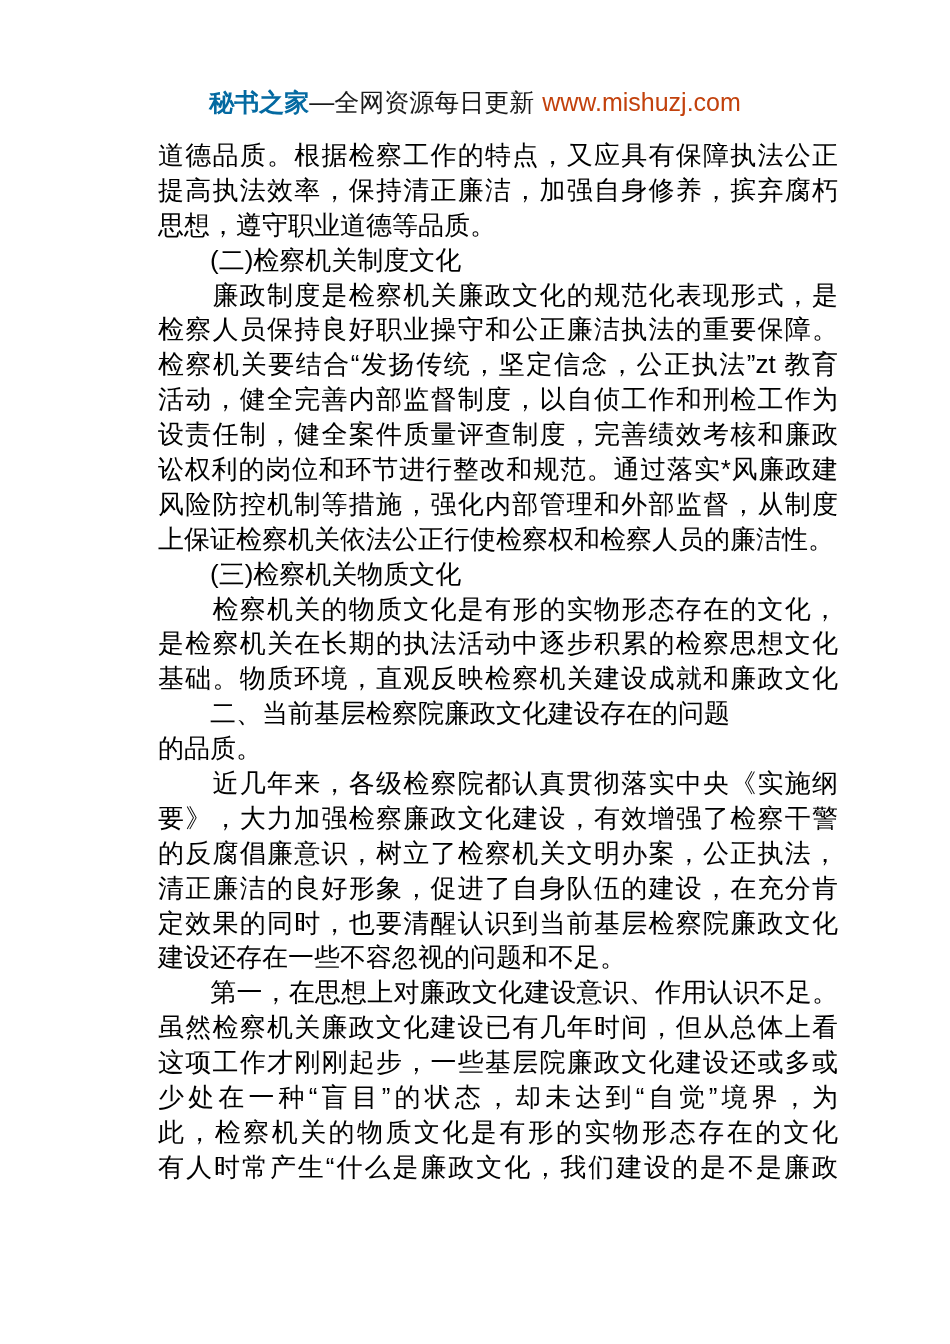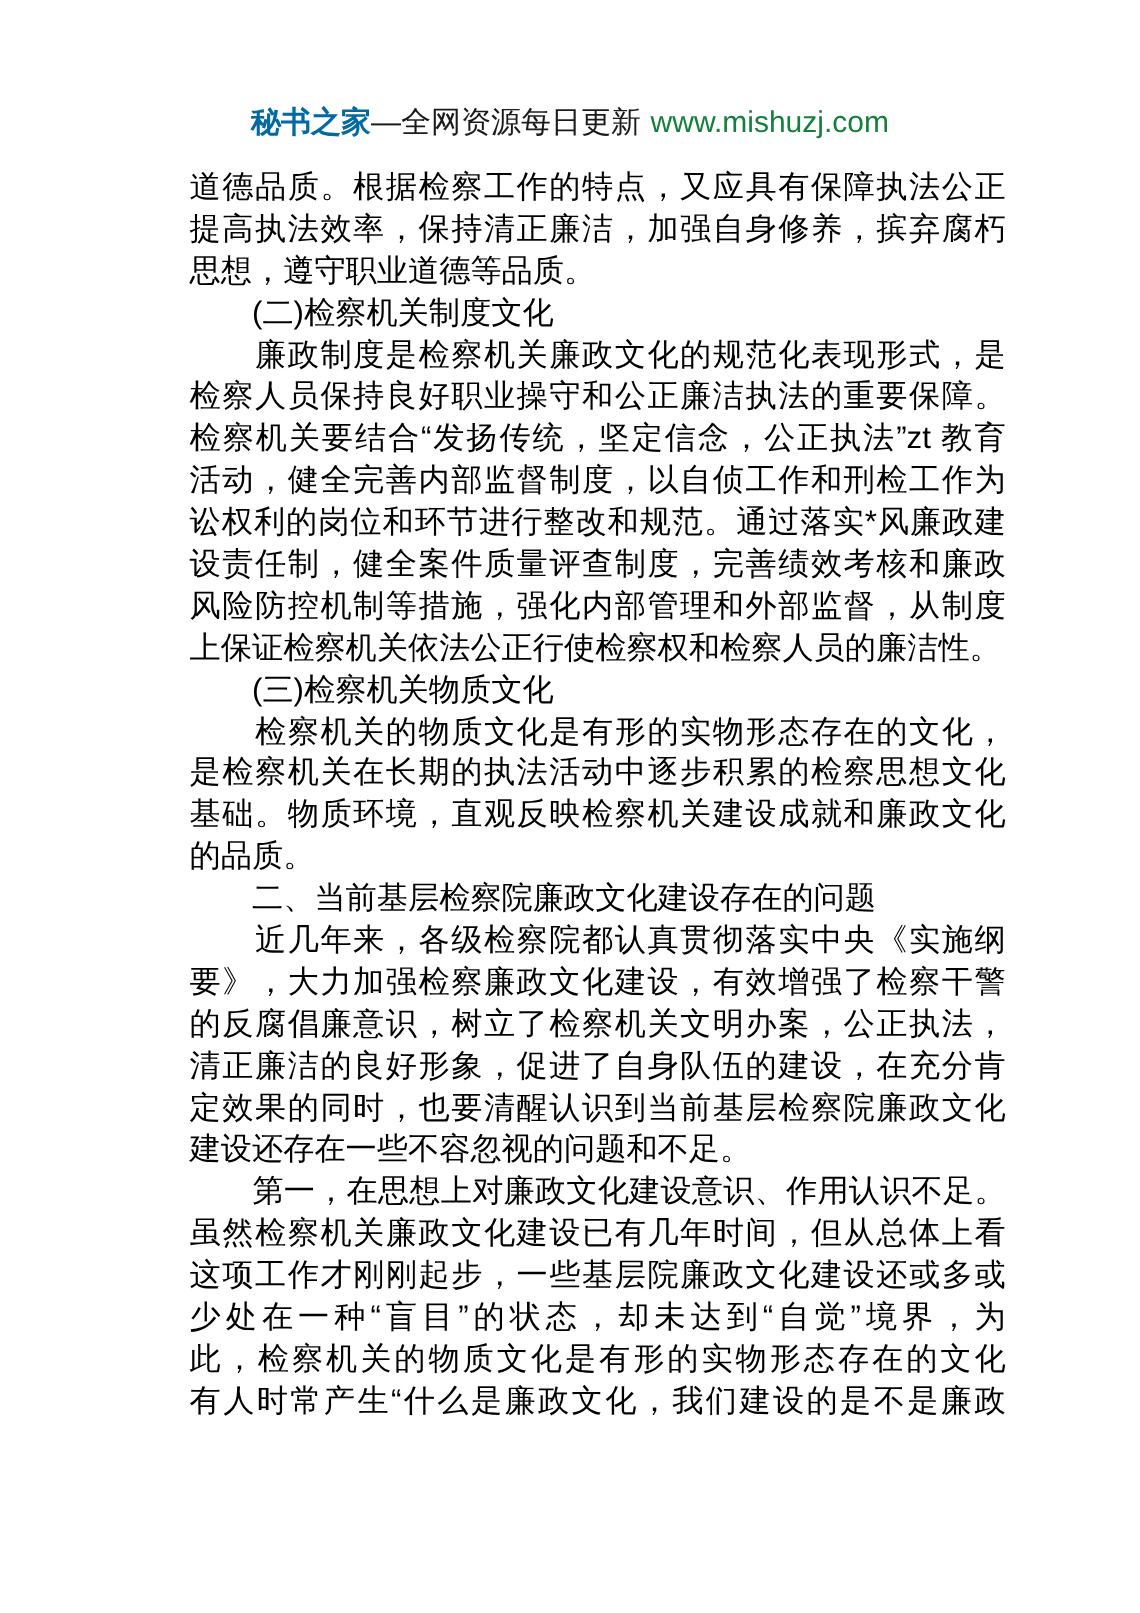--- a/index.html
+++ b/index.html
@@ -27,21 +27,21 @@
     white-space: nowrap;
   }
   .brand {
     color: #0369a1;
     font-weight: bold;
   }
   .sep, .tagline {
     color: #1a1a1a;
   }
   .url {
-    color: #15803d;
+    color: #c2410c;
     text-decoration: none;
     margin-left: 8px;
     cursor: pointer;
   }
   .doc {
     position: absolute;
     left: 158px;
     top: 138px;
     width: 680px;
     font-size: 26px;
@@ -70,30 +70,30 @@
 
   <div class="doc">
     <div class="line">道德品质。根据检察工作的特点，又应具有保障执法公正</div>
     <div class="line">提高执法效率，保持清正廉洁，加强自身修养，摈弃腐朽</div>
     <div class="line end">思想，遵守职业道德等品质。</div>
     <div class="line end">　　(二)检察机关制度文化</div>
     <div class="line">　　廉政制度是检察机关廉政文化的规范化表现形式，是</div>
     <div class="line">检察人员保持良好职业操守和公正廉洁执法的重要保障。</div>
     <div class="line">检察机关要结合“发扬传统，坚定信念，公正执法”zt 教育</div>
     <div class="line">活动，健全完善内部监督制度，以自侦工作和刑检工作为</div>
+    <div class="line">设责任制，健全案件质量评查制度，完善绩效考核和廉政</div>
     <div class="line">讼权利的岗位和环节进行整改和规范。通过落实*风廉政建</div>
-    <div class="line">设责任制，健全案件质量评查制度，完善绩效考核和廉政</div>
     <div class="line">风险防控机制等措施，强化内部管理和外部监督，从制度</div>
     <div class="line end">上保证检察机关依法公正行使检察权和检察人员的廉洁性。</div>
     <div class="line end">　　(三)检察机关物质文化</div>
     <div class="line">　　检察机关的物质文化是有形的实物形态存在的文化，</div>
     <div class="line">是检察机关在长期的执法活动中逐步积累的检察思想文化</div>
     <div class="line">基础。物质环境，直观反映检察机关建设成就和廉政文化</div>
+    <div class="line end">　　二、当前基层检察院廉政文化建设存在的问题</div>
     <div class="line end">的品质。</div>
-    <div class="line end">　　二、当前基层检察院廉政文化建设存在的问题</div>
     <div class="line">　　近几年来，各级检察院都认真贯彻落实中央《实施纲</div>
     <div class="line">要》，大力加强检察廉政文化建设，有效增强了检察干警</div>
     <div class="line">的反腐倡廉意识，树立了检察机关文明办案，公正执法，</div>
     <div class="line">清正廉洁的良好形象，促进了自身队伍的建设，在充分肯</div>
     <div class="line">定效果的同时，也要清醒认识到当前基层检察院廉政文化</div>
     <div class="line end">建设还存在一些不容忽视的问题和不足。</div>
     <div class="line">　　第一，在思想上对廉政文化建设意识、作用认识不足。</div>
     <div class="line">虽然检察机关廉政文化建设已有几年时间，但从总体上看</div>
     <div class="line">这项工作才刚刚起步，一些基层院廉政文化建设还或多或</div>
     <div class="line">少处在一种“盲目”的状态，却未达到“自觉”境界，为</div>

